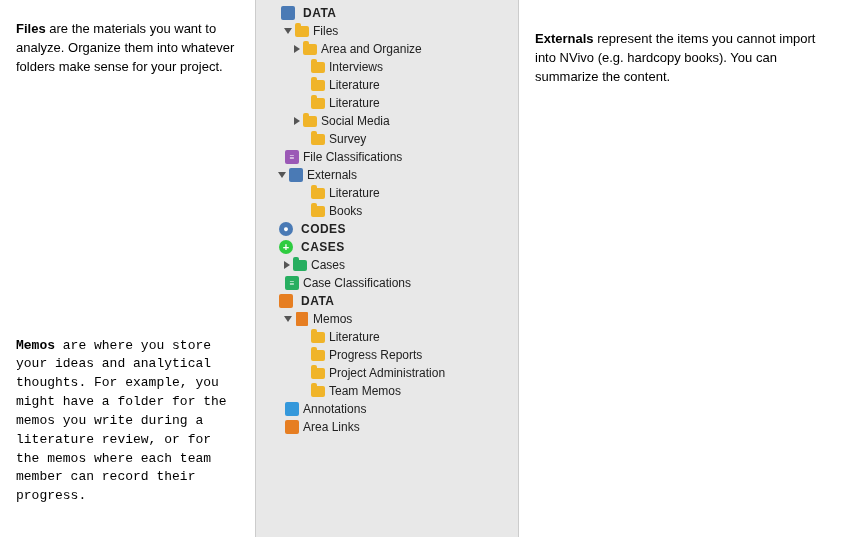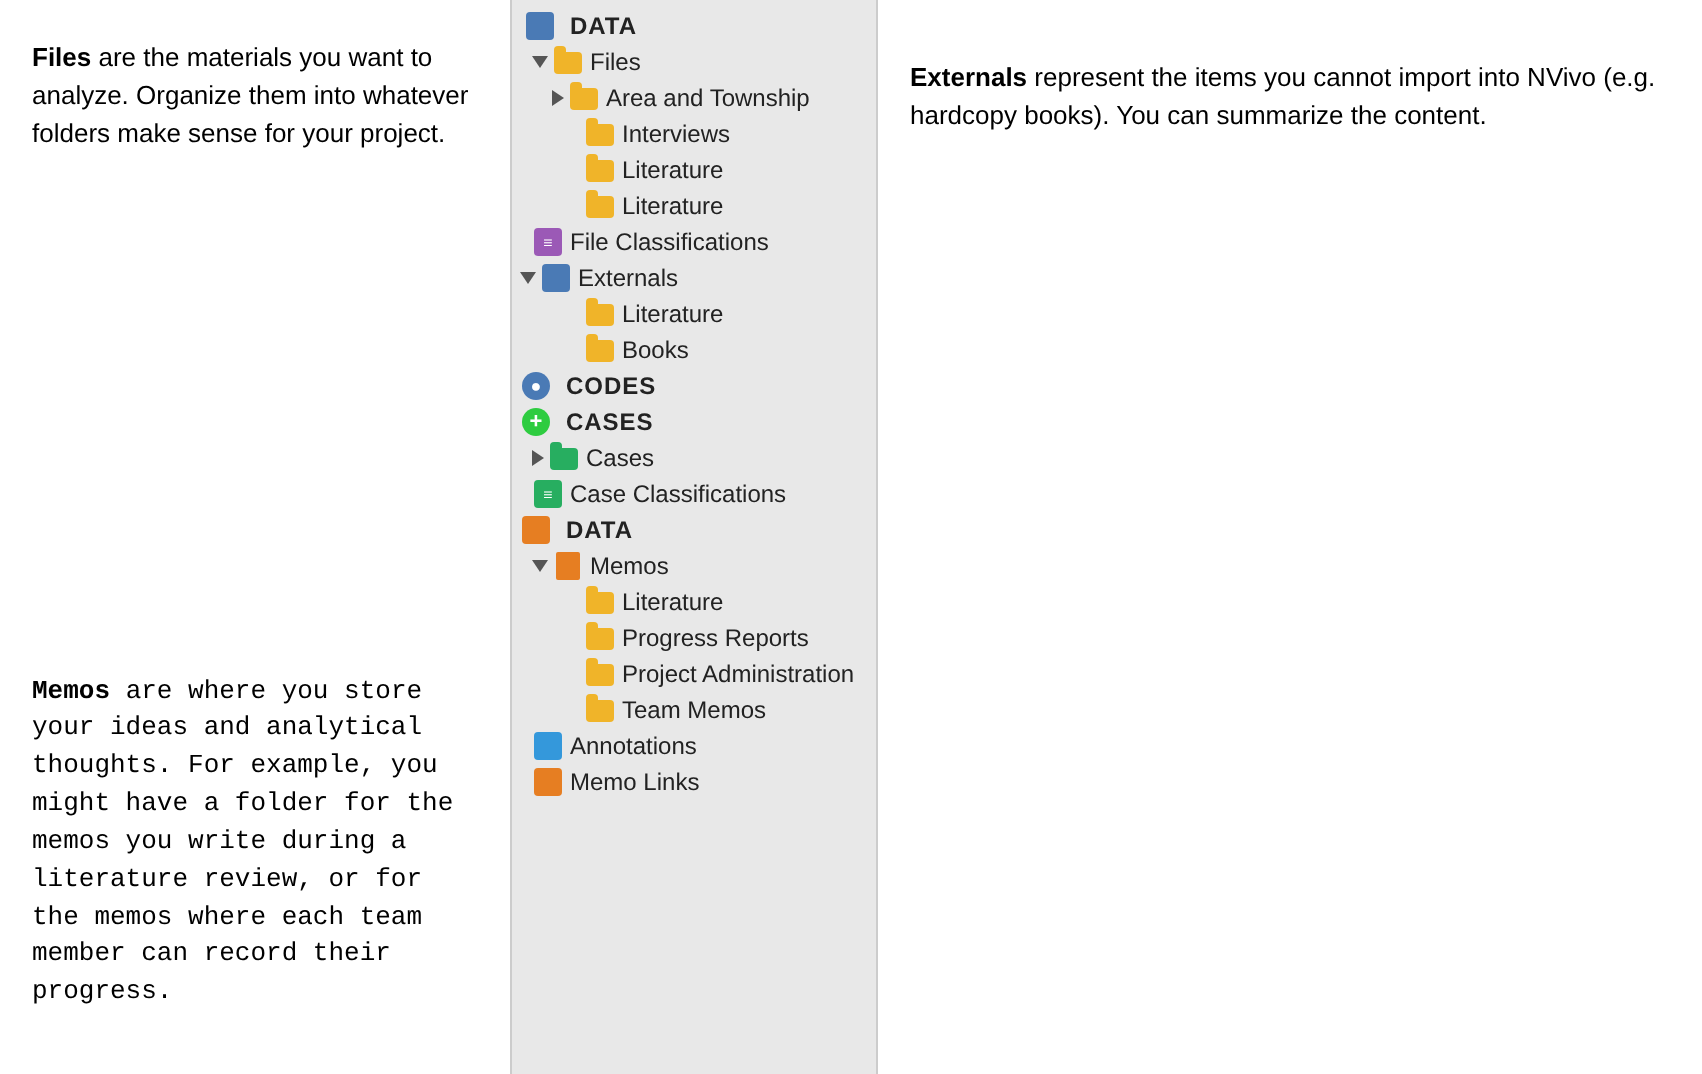--- a/index.html
+++ b/index.html
@@ -22,27 +22,27 @@
     .annotation-block {
       margin-bottom: 24px;
       line-height: 1.45;
     }
 
     .annotation-block .keyword {
       font-weight: bold;
     }
 
     .center-panel {
-      width: 184px;
+      width: 264px;
       background: #e8e8e8;
       border-left: 1px solid #ccc;
       border-right: 1px solid #ccc;
       overflow-y: auto;
       flex-shrink: 0;
-      padding: 4px 0;
+      padding: 4px 18px;
     }
 
     .right-panel {
       flex: 1;
       padding: 30px 16px;
       line-height: 1.45;
     }
 
     .right-panel .keyword {
       font-weight: bold;
@@ -272,21 +272,21 @@
       <span class="folder-icon"></span>
     </span>
     <span class="item-label">Files</span>
   </div>
 
   <div class="tree-item">
     <span style="margin-left:20px;" class="arrow-right"></span>
     <span class="item-icon">
       <span class="folder-icon"></span>
     </span>
-    <span class="item-label">Area and Township</span>
+    <span class="item-label">Area and Organize</span>
   </div>
 
   <div class="tree-item">
     <span style="margin-left:36px;"></span>
     <span class="item-icon">
       <span class="folder-icon"></span>
     </span>
     <span class="item-label">Interviews</span>
   </div>
 
@@ -299,21 +299,35 @@
   </div>
 
   <div class="tree-item">
     <span style="margin-left:36px;"></span>
     <span class="item-icon">
       <span class="folder-icon"></span>
     </span>
     <span class="item-label">Literature</span>
   </div>
 
-
+  <div class="tree-item">
+    <span style="margin-left:20px;" class="arrow-right"></span>
+    <span class="item-icon">
+      <span class="folder-icon"></span>
+    </span>
+    <span class="item-label">Social Media</span>
+  </div>
+
+  <div class="tree-item">
+    <span style="margin-left:36px;"></span>
+    <span class="item-icon">
+      <span class="folder-icon"></span>
+    </span>
+    <span class="item-label">Survey</span>
+  </div>
 
   <div class="tree-item">
     <span style="margin-left:10px;"></span>
     <span class="item-icon">
       <span class="file-class-icon">≡</span>
     </span>
     <span class="item-label">File Classifications</span>
   </div>
 
   <div class="tree-item">
@@ -428,21 +442,21 @@
       <span class="annot-icon"></span>
     </span>
     <span class="item-label">Annotations</span>
   </div>
 
   <div class="tree-item">
     <span style="margin-left:10px;"></span>
     <span class="item-icon">
       <span class="memolink-icon"></span>
     </span>
-    <span class="item-label">Memo Links</span>
+    <span class="item-label">Area Links</span>
   </div>
 
 </div>
 
 <div class="right-panel">
   <div>
     <span class="keyword">Externals</span><span> represent the items you cannot import into NVivo (e.g. hardcopy books). You can summarize the content.</span>
   </div>
 </div>
 

